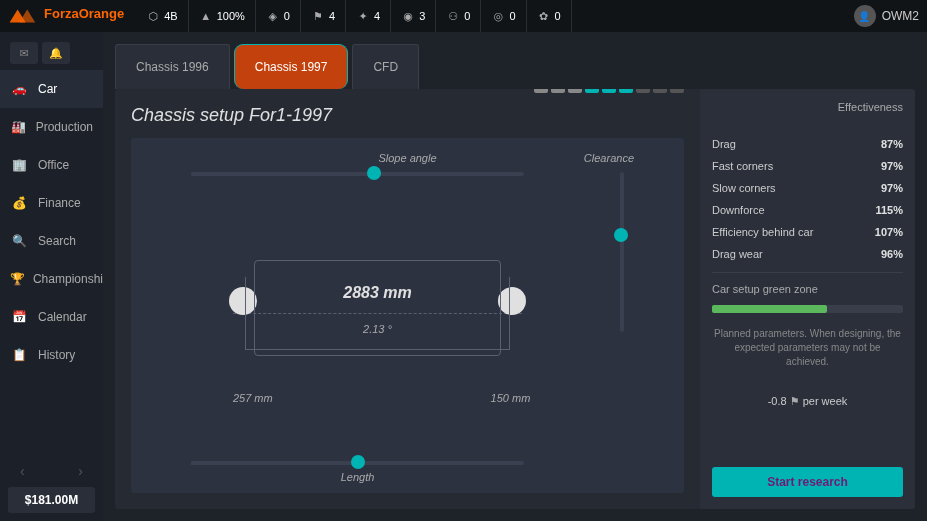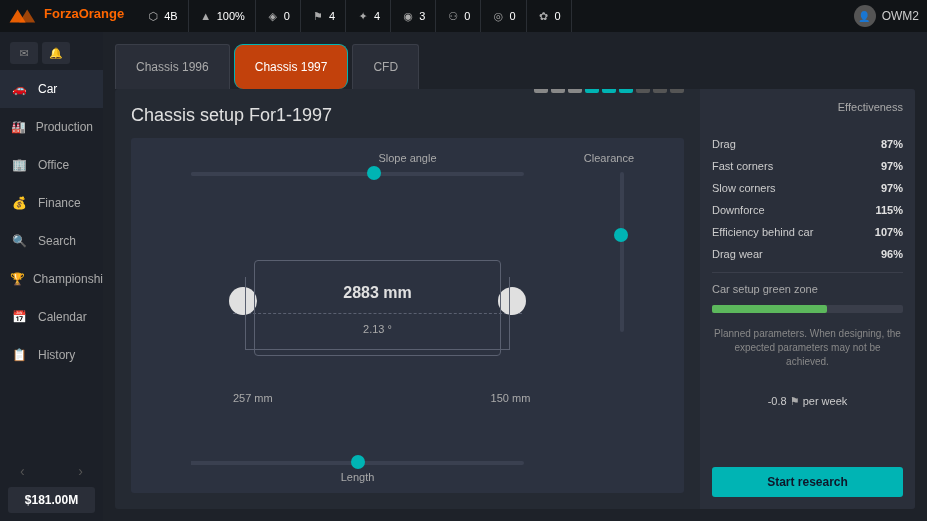--- a/index.html
+++ b/index.html
@@ -34,21 +34,21 @@
 
     
     #tabs { display: flex; padding: 12px 12px 0; gap: 0; }
     .tab { padding: 15px 20px; background: #2a2e38; color: #aaa; cursor: pointer; border-radius: 3px 3px 0 0; font-size: 12px; border: 1px solid #3a3e48; border-bottom: none; margin-right: 4px; }
     .tab.active { background: #c2410c; color: #fff; border-color: #00b4b4; border-radius: 9px; }
 
     
     #chassis-panel { flex: 1; display: flex; background: #252a33; margin: 0 12px 12px; border-radius: 3px; overflow: hidden; }
 
     
-    #setup-area { flex: 1; padding: 16px; display: flex; flex-direction: column; }
+    #setup-area { flex: 1; padding: 16px; display: flex; flex-direction: column; font-style: italic; }
     #setup-title { font-size: 18px; color: #e0e0e0; margin-bottom: 12px; font-weight: 300; }
     .color-dots { display: flex; gap: 3px; margin-left: auto; margin-top: -22px; }
     .dot { width: 14px; height: 10px; border-radius: 2px; }
     .title-row { display: flex; align-items: flex-start; }
 
     
     #diagram { flex: 1; background: #2c3240; border-radius: 3px; position: relative; min-height: 260px; }
     .slope-label { position: absolute; top: 14px; left: 50%; transform: translateX(-50%); color: #aaa; font-size: 11px; }
     .slope-slider { position: absolute; top: 34px; left: 60px; right: 160px; height: 4px; background: #3a4050; border-radius: 2px; }
     .slope-slider .track-fill { position: absolute; left: 0; width: 55%; height: 100%; background: #3a4050; border-radius: 2px; }
@@ -87,21 +87,21 @@
     .eff-row { display: flex; justify-content: space-between; align-items: center; padding: 2px 0; }
     .eff-label { color: #ccc; font-size: 11px; }
     .eff-val { color: #e0e0e0; font-size: 11px; font-weight: bold; }
     .section-divider { height: 1px; background: #3a3e4a; margin: 4px 0; }
     .green-zone-label { color: #aaa; font-size: 11px; margin-bottom: 4px; }
     .green-zone-bar { height: 8px; background: #3a3e4a; border-radius: 2px; position: relative; margin-bottom: 8px; }
     .green-zone-fill { position: absolute; left: 0; width: 60%; height: 100%; background: #5cb85c; border-radius: 2px; }
     .planned-note { color: #888; font-size: 10px; text-align: center; line-height: 1.4; margin-bottom: 20px; }
     .per-week { color: #ccc; font-size: 11px; text-align: center; margin-bottom: 6px; }
     .per-week .cost-icon { color: #aaa; }
-    .start-research-btn { background: #00b4b4; color: #0f172a; border: none; width: 100%; padding: 8px; border-radius: 3px; font-size: 12px; font-weight: bold; cursor: pointer; margin-top: auto; }
+    .start-research-btn { background: #00b4b4; color: #701a75; border: none; width: 100%; padding: 8px; border-radius: 3px; font-size: 12px; font-weight: bold; cursor: pointer; margin-top: auto; }
 
     
     .logo-svg { width: 32px; height: 20px; }
   </style>
 </head>
 <body>
 
 <div id="topbar">
   <div id="logo">
     <svg class="logo-svg" viewBox="0 0 40 24" fill="none">

